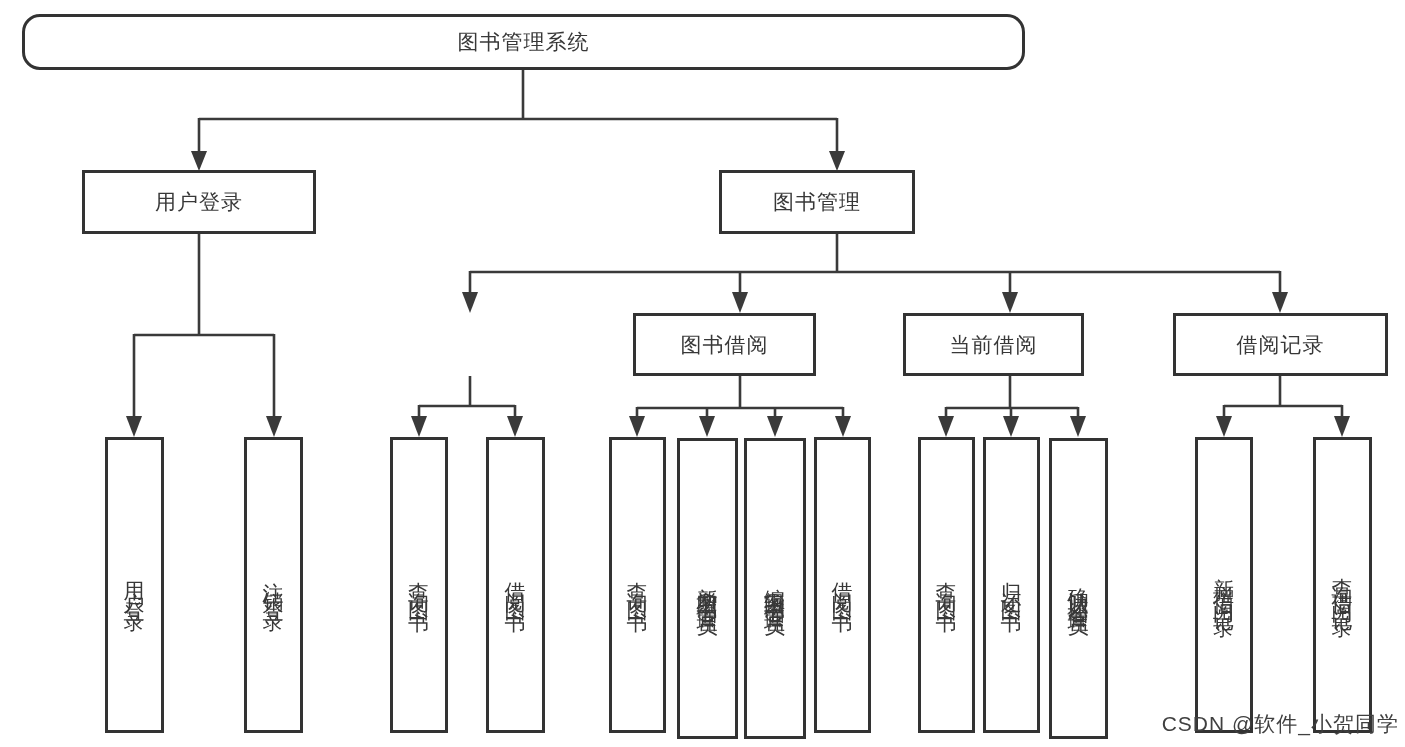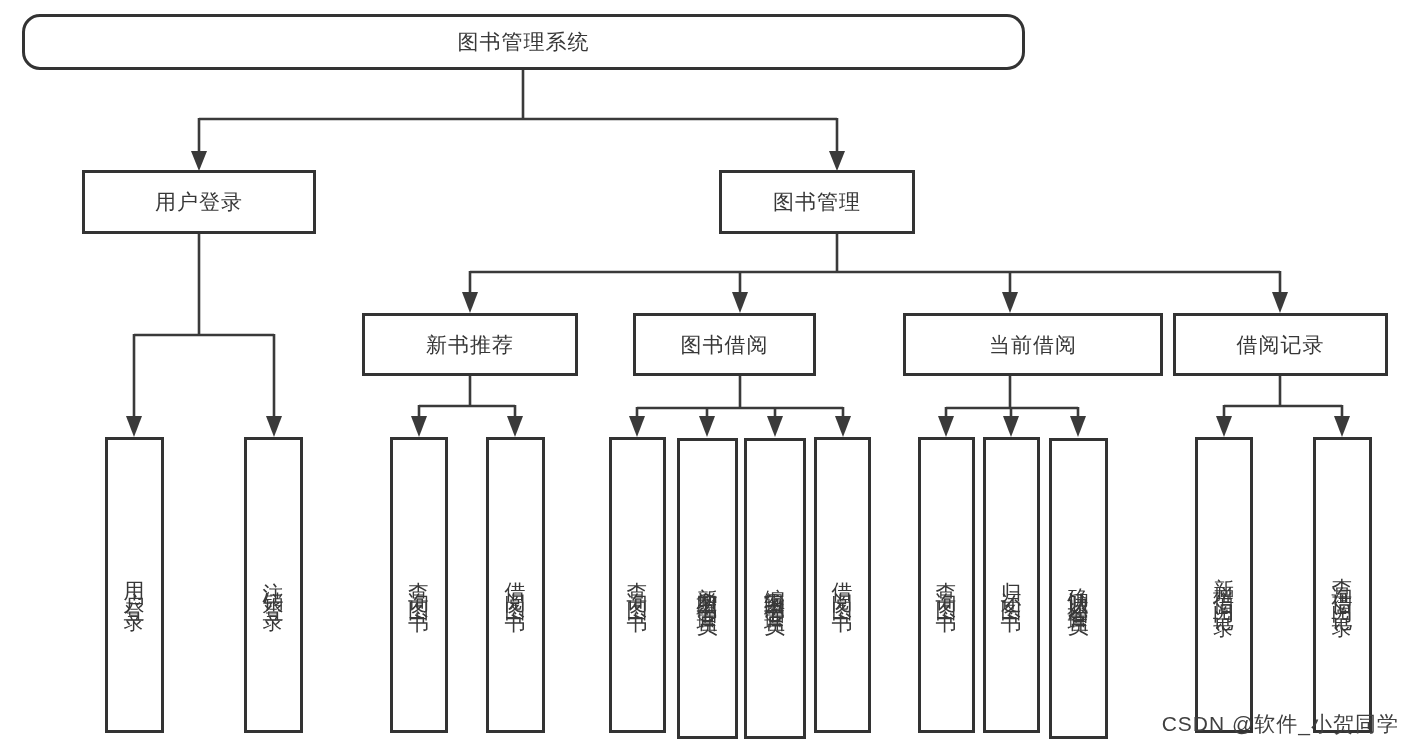--- a/index.html
+++ b/index.html
@@ -99,27 +99,24 @@
     <span>图书管理系统</span>
   </div>
 
   <div class="node h-node" style="left:82px;top:170px;width:234px;height:64px;">
     <span>用户登录</span>
   </div>
   <div class="node h-node" style="left:719px;top:170px;width:196px;height:64px;">
     <span>图书管理</span>
   </div>
 
-  <div class="node h-node" style="left:362px;top:313px;width:216px;height:63px;">
-    <span>新书推荐</span>
-  </div>
   <div class="node h-node" style="left:633px;top:313px;width:183px;height:63px;">
     <span>图书借阅</span>
   </div>
-  <div class="node h-node" style="left:903px;top:313px;width:260px;height:63px;">
+  <div class="node h-node" style="left:903px;top:313px;width:181px;height:63px;">
     <span>当前借阅</span>
   </div>
   <div class="node h-node" style="left:1173px;top:313px;width:215px;height:63px;">
     <span>借阅记录</span>
   </div>
 
   <div class="node v-node ls10" style="left:105px;top:437px;width:59px;height:296px;">
     <span>用户登录</span>
   </div>
   <div class="node v-node ls10" style="left:244px;top:437px;width:59px;height:296px;">

